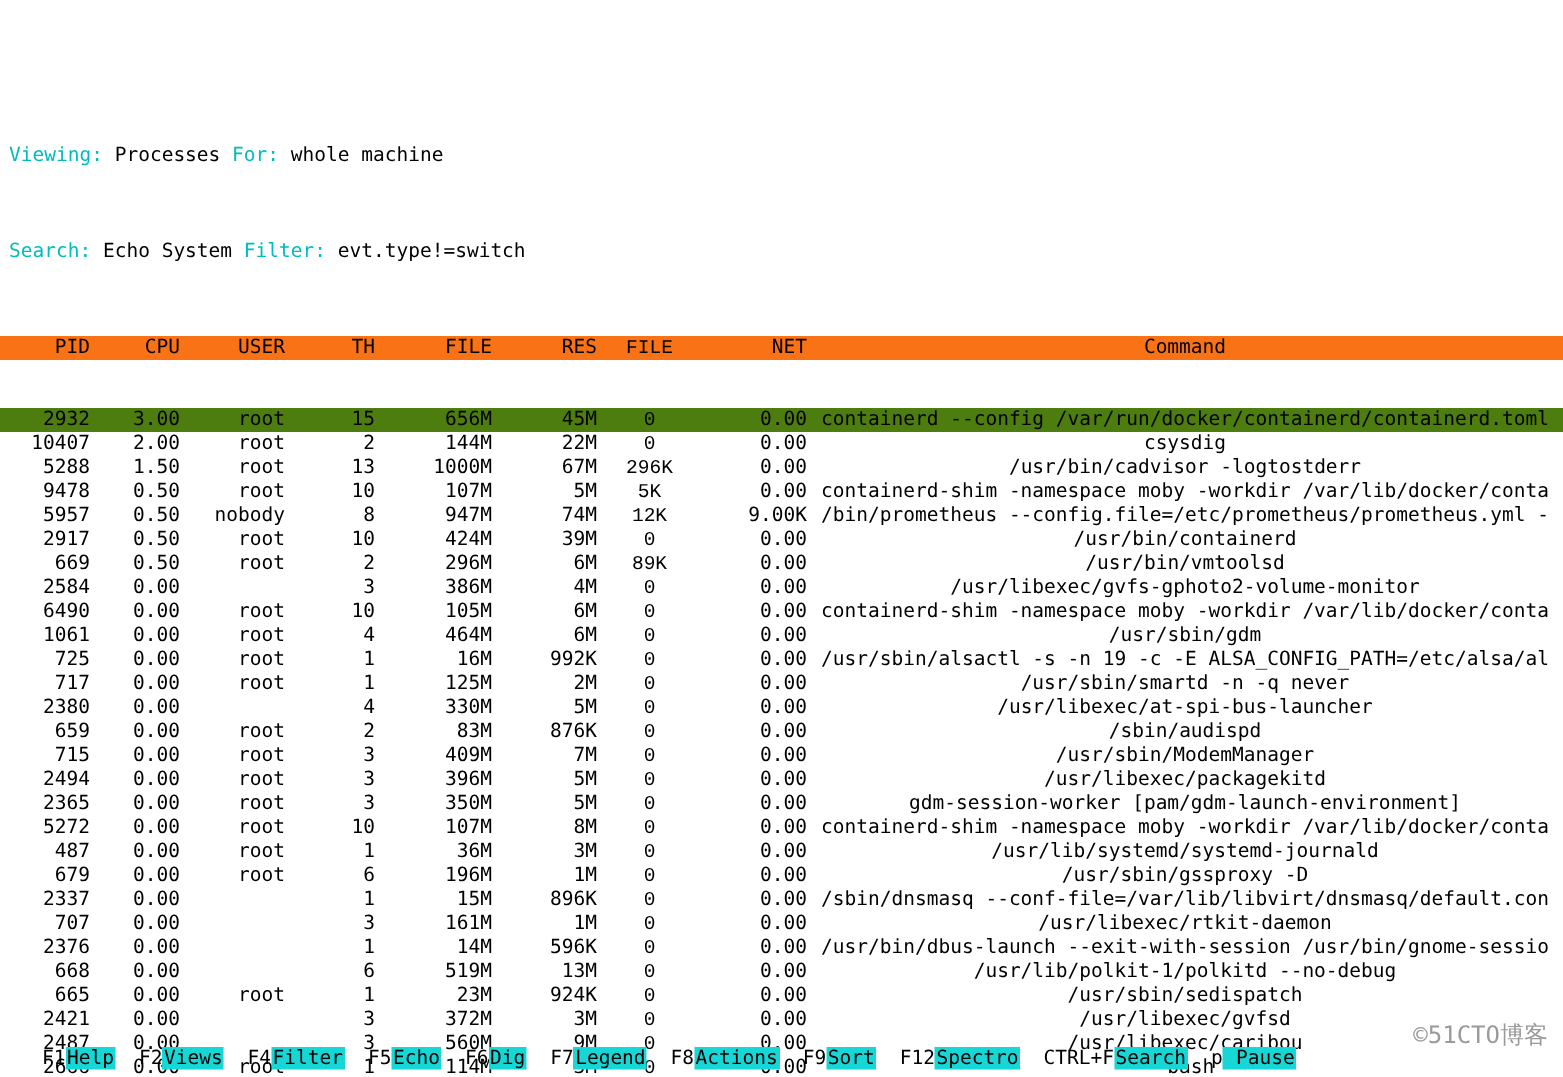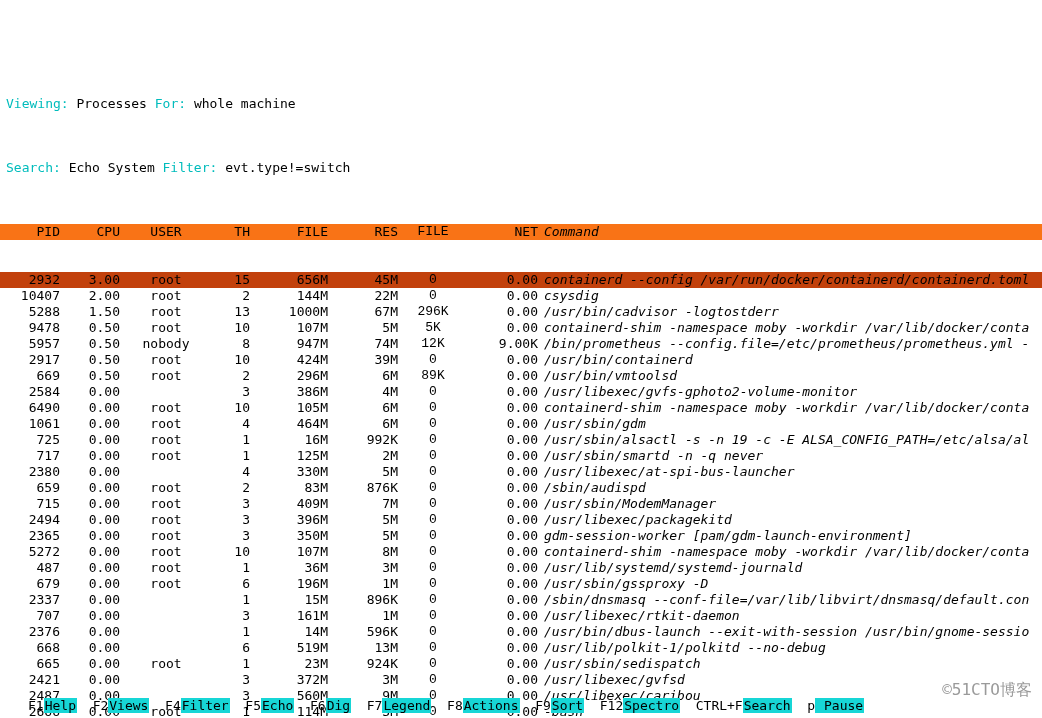--- a/index.html
+++ b/index.html
@@ -12,29 +12,29 @@
     width:1042px;
     height:718px;
     overflow:hidden;
     white-space:pre;
   }
   .cyan-fg { color:#00bcbc; }
   .status-line { display:block; padding:0 6px; }
   .row { display:flex; padding:0 6px; }
   .c-pid  { width:54px; text-align:right; }
   .c-cpu  { width:60px; text-align:right; padding-left:16px; }
-  .c-user { width:70px; text-align:center; padding-left:22px; }
+  .c-user { width:70px; text-align:right; padding-left:22px; }
   .c-th   { width:60px; text-align:right; }
   .c-virt { width:78px; text-align:right; }
   .c-res  { width:70px; text-align:right; }
   .c-file { width:70px; text-align:center;font-family:Liberation Mono, monospace; }
   .c-net  { width:70px; text-align:right; }
-  .c-cmd  { flex:1; text-align:left; padding-left:6px; overflow:hidden; text-overflow:clip;font-style:italic;}
+  .c-cmd  { flex:1; text-align:center; padding-left:6px; overflow:hidden; text-overflow:clip;}
   .header-row { background:#f97316; color:#000; }
-  .sel-row { background:#c2410c; color:#000; }
+  .sel-row { background:#4d7c0f; color:#000; }
   #bottom-bar { position:absolute; bottom:4px; left:0; width:100%; padding:0 4px; font-size:13px;margin-left:24px;}
   #bottom-bar span.key { color:#000; }
   #bottom-bar span.lbl { background:#17d6d6; color:#000; padding:0 1px;}
   #watermark { position:absolute; right:10px; bottom:20px; color:#9a9a9a; font-size:16px;}
 </style>
 </head>
 <body>
 
 
 

